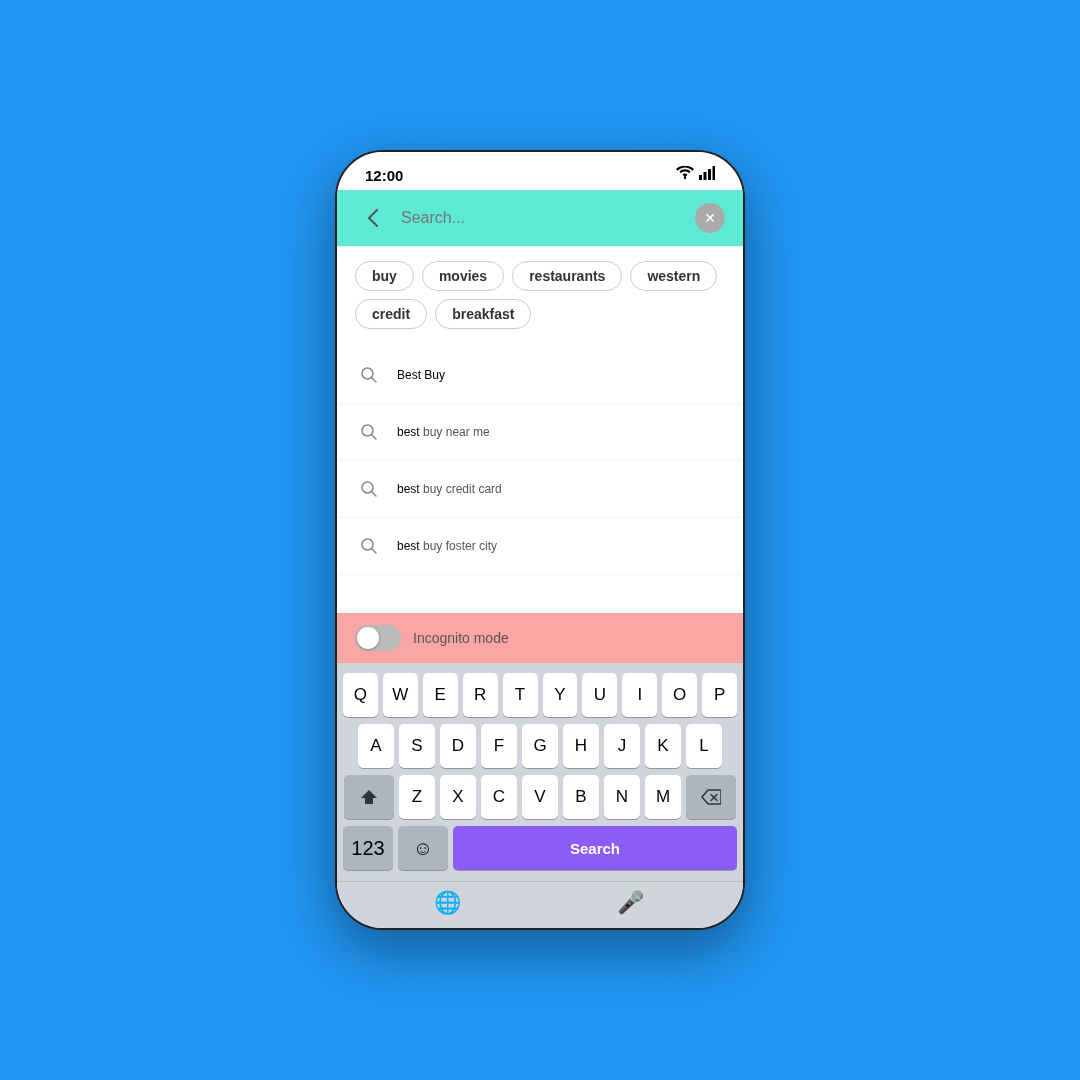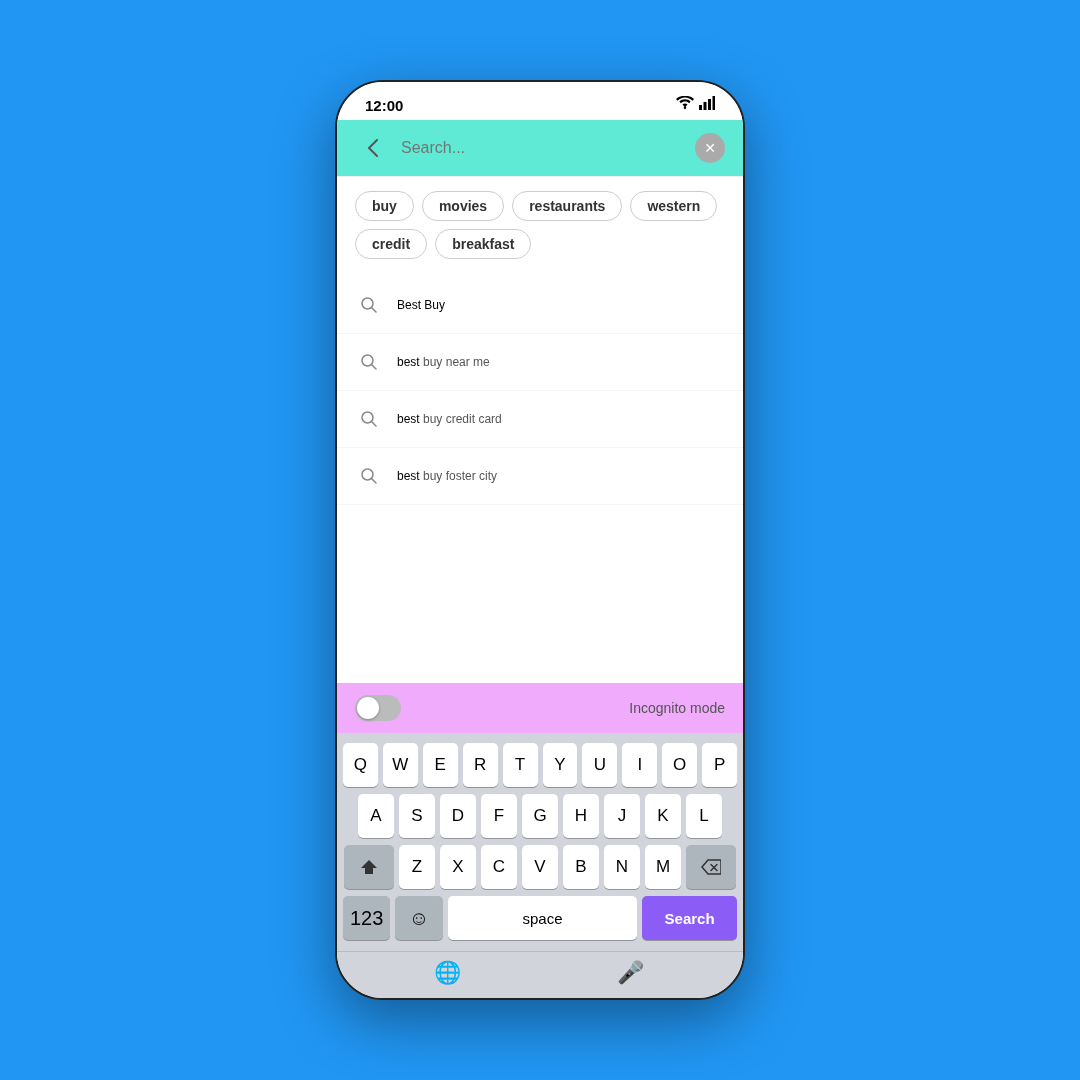--- a/index.html
+++ b/index.html
@@ -9,21 +9,21 @@
       background-color: #2196F3;
       display: flex;
       align-items: center;
       justify-content: center;
       font-family: -apple-system, 'Helvetica Neue', Arial, sans-serif;
       overflow: hidden;
     }
 
     .phone-shell {
       width: 410px;
-      height: 920px;
+      height: 780px;
       background: #ffffff;
       border-radius: 48px;
       border: 2.5px solid #222;
       box-shadow: 0 20px 60px rgba(0,0,0,0.4);
       overflow: hidden;
       display: flex;
       flex-direction: column;
       position: relative;
     }
 
@@ -136,26 +136,25 @@
       font-size: 12px;
       color: #555;
     }
     .suggestion-text .highlight {
       color: #000;
       font-weight: 500;
     }
 
     
     .incognito-bar {
-      background: #f0abfc;
+      background: #fca5a5;
       padding: 12px 18px;
       display: flex;
       align-items: center;
       gap: 12px;
-      justify-content: space-between;
     }
     .toggle-switch {
       width: 46px;
       height: 26px;
       background: #bbb;
       border-radius: 13px;
       position: relative;
       cursor: pointer;
     }
     .toggle-knob {
@@ -399,21 +398,20 @@
           <path d="M7 1H19C19.6 1 20 1.4 20 2V14C20 14.6 19.6 15 19 15H7L1 8L7 1Z" stroke="#333" stroke-width="1.5" fill="none"></path>
           <line x1="10" y1="5.5" x2="16" y2="11.5" stroke="#333" stroke-width="1.5" stroke-linecap="round"></line>
           <line x1="16" y1="5.5" x2="10" y2="11.5" stroke="#333" stroke-width="1.5" stroke-linecap="round"></line>
         </svg>
       </div>
     </div>
 
     <div class="key-row">
       <div class="key special numeric">123</div>
       <div class="key special emoji">☺</div>
-      <div class="key space">space</div>
       <div class="key search-key">Search</div>
     </div>
 
   </div>
 
   <div class="bottom-bar">
     <span class="bottom-bar-icon">🌐</span>
     <span class="bottom-bar-icon">🎤</span>
   </div>
 

